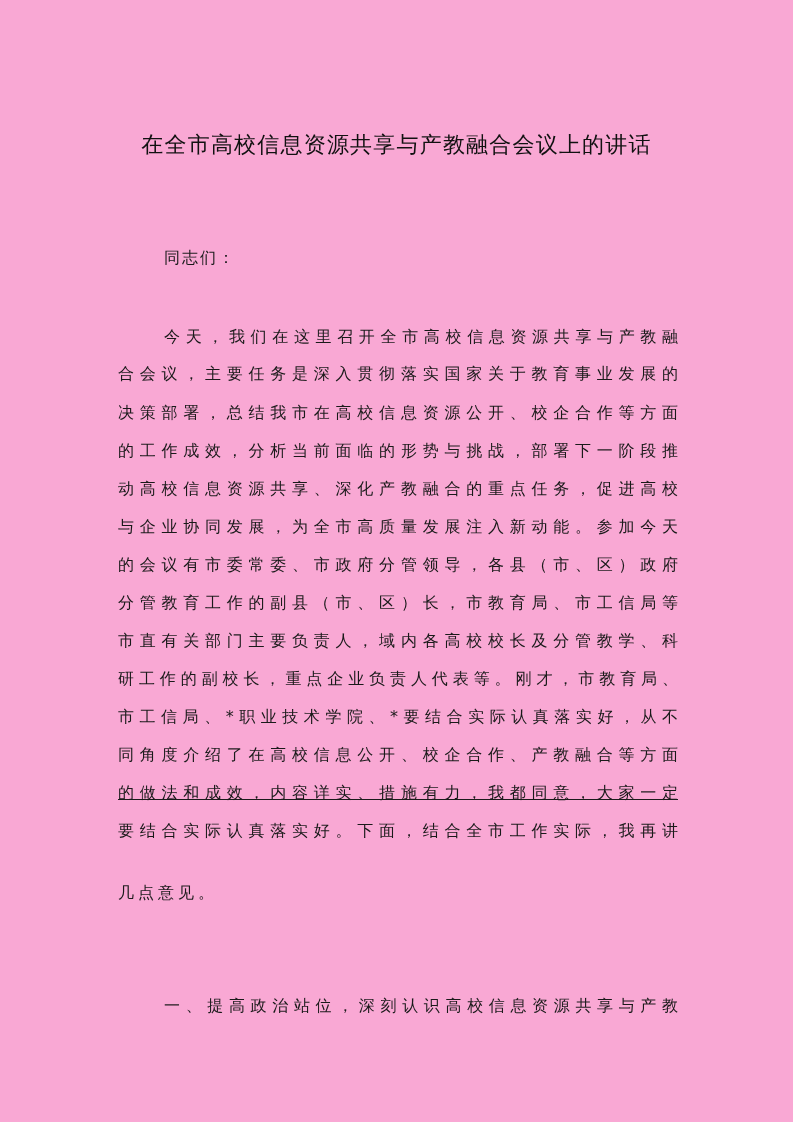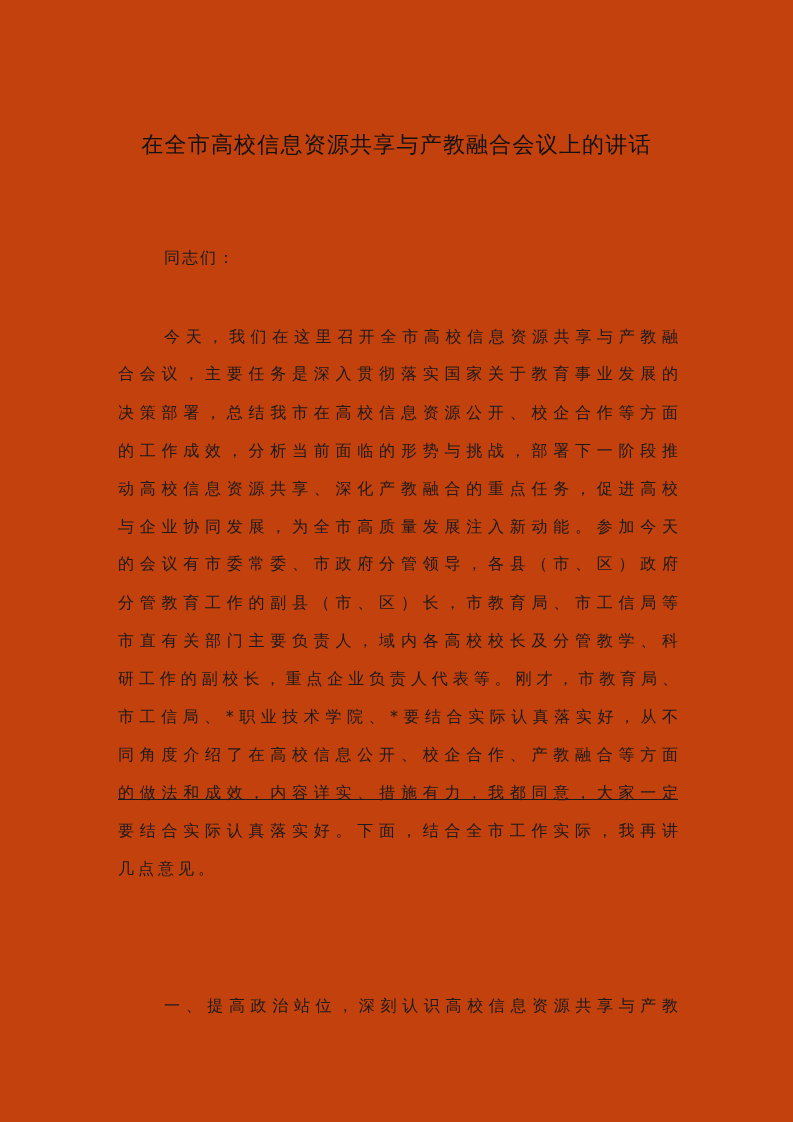--- a/index.html
+++ b/index.html
@@ -14,21 +14,21 @@
       overflow: hidden;
       font-family: "DejaVu Sans", "Liberation Sans", sans-serif;
       color: #1a1a1a;
     }
     .page {
       position: absolute;
       left: 0;
       top: 0;
       width: 793px;
       height: 1122px;
-      background: #c2410c;
+      background: #f9a8d4;
     }
     .title {
       position: absolute;
       left: 0;
       width: 793px;
       top: 129px;
       text-align: center;
       font-size: 22px;
       line-height: 32px;
       letter-spacing: 1.2px;
@@ -66,26 +66,26 @@
 
   <div class="line salutation" style="top:246px;">同志们：</div>
 
   <div>
     <div class="line indent justify" style="top:325px;">今天，我们在这里召开全市高校信息资源共享与产教融</div>
     <div class="line justify" style="top:363px;font-family:Liberation Mono, monospace;">合会议，主要任务是深入贯彻落实国家关于教育事业发展的</div>
     <div class="line justify" style="top:401px;">决策部署，总结我市在高校信息资源公开、校企合作等方面</div>
     <div class="line justify" style="top:439px;">的工作成效，分析当前面临的形势与挑战，部署下一阶段推</div>
     <div class="line justify" style="top:477px;">动高校信息资源共享、深化产教融合的重点任务，促进高校</div>
     <div class="line justify" style="top:515px;">与企业协同发展，为全市高质量发展注入新动能。参加今天</div>
-    <div class="line justify" style="top:553px;font-family:Liberation Mono, monospace;">的会议有市委常委、市政府分管领导，各县（市、区）政府</div>
+    <div class="line justify" style="top:553px;">的会议有市委常委、市政府分管领导，各县（市、区）政府</div>
     <div class="line justify" style="top:591px;">分管教育工作的副县（市、区）长，市教育局、市工信局等</div>
     <div class="line justify" style="top:629px;">市直有关部门主要负责人，域内各高校校长及分管教学、科</div>
     <div class="line justify" style="top:667px;">研工作的副校长，重点企业负责人代表等。刚才，市教育局、</div>
     <div class="line justify" style="top:705px;">市工信局、*职业技术学院、*要结合实际认真落实好，从不</div>
     <div class="line justify" style="top:743px;">同角度介绍了在高校信息公开、校企合作、产教融合等方面</div>
     <div class="line justify" style="top:781px;text-decoration:underline;">的做法和成效，内容详实、措施有力，我都同意，大家一定</div>
     <div class="line justify" style="top:819px;">要结合实际认真落实好。下面，结合全市工作实际，我再讲</div>
-    <div class="line" style="top:857px; letter-spacing:4px;">几点意见。</div>
+    <div class="line" style="top:881px; letter-spacing:4px;">几点意见。</div>
   </div>
 
   <div class="line indent justify" style="top:994px;">一、提高政治站位，深刻认识高校信息资源共享与产教</div>
 
 </div>
 
 </body></html>

